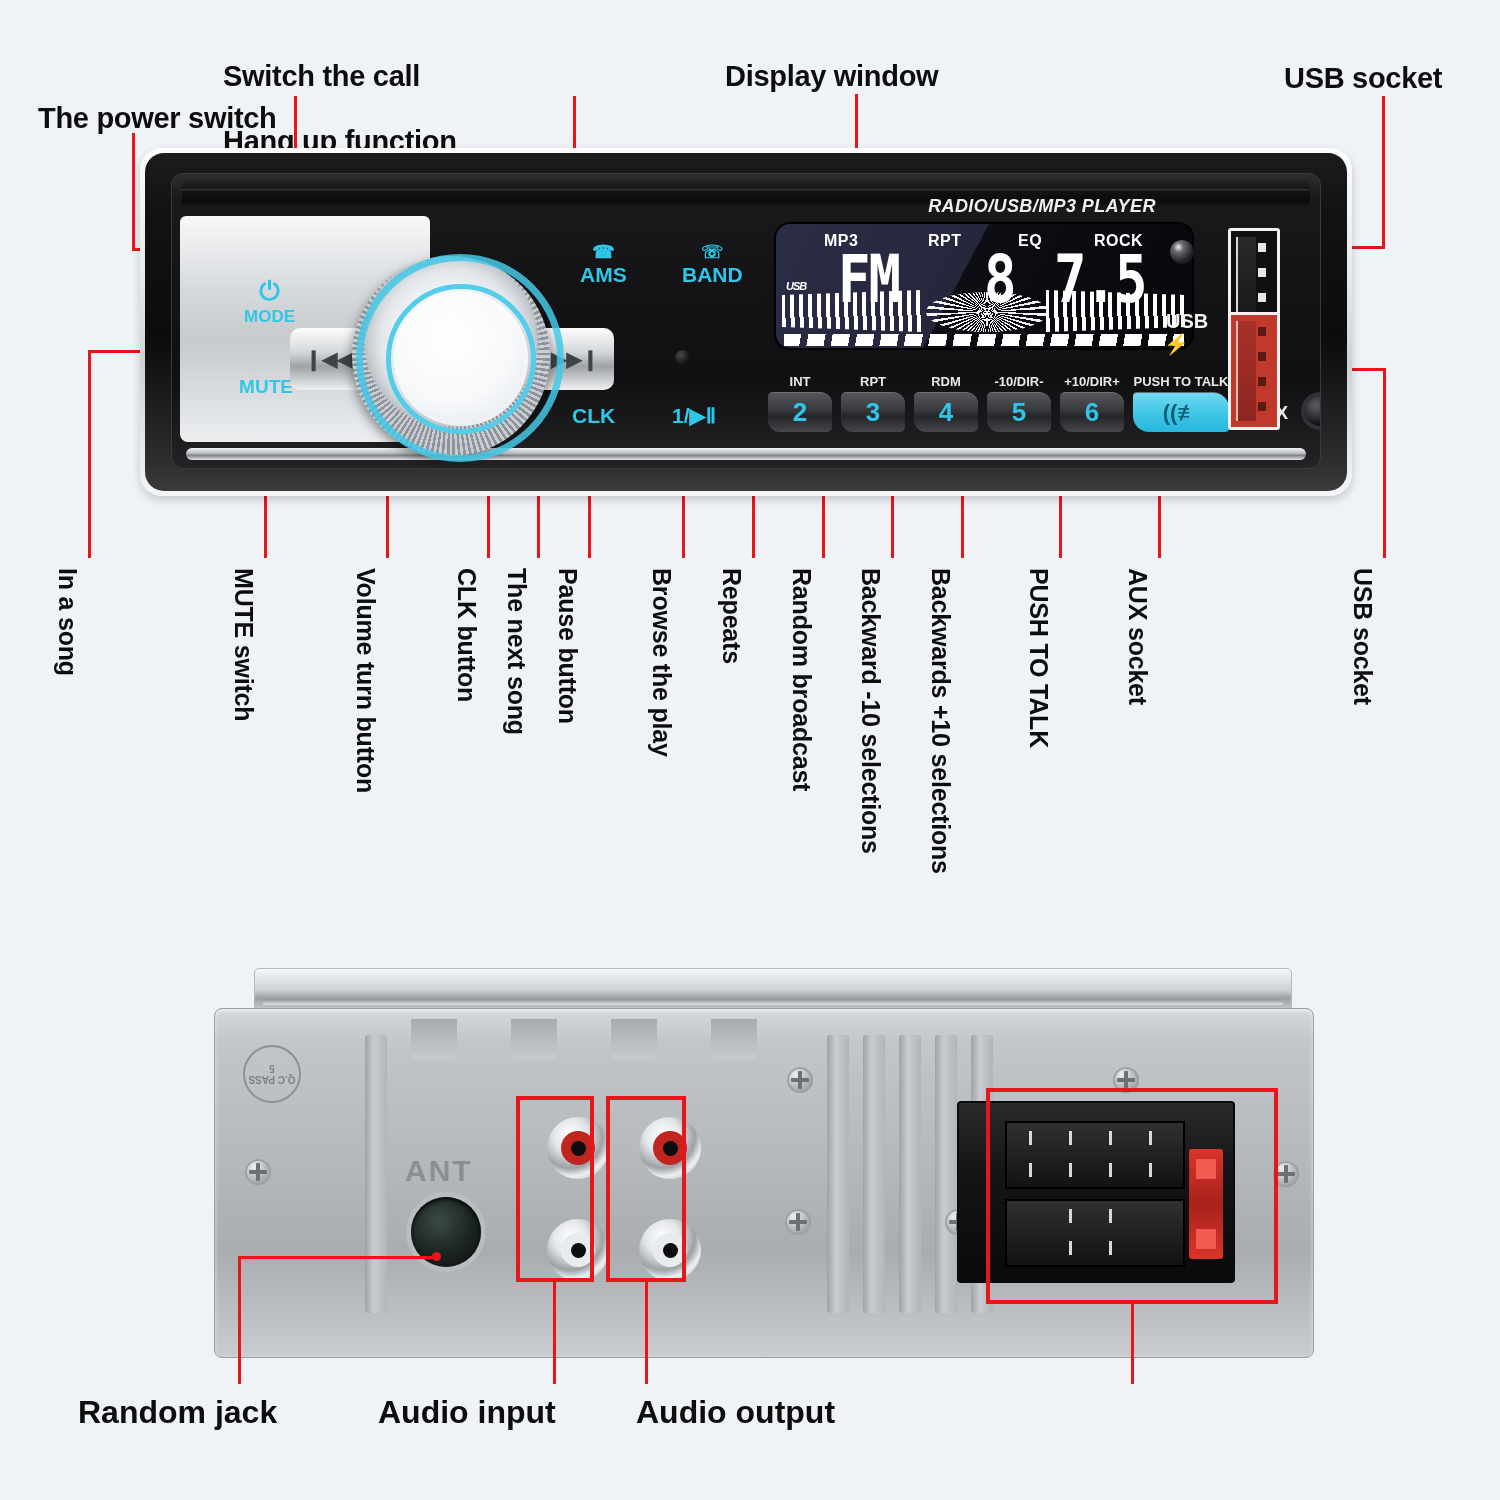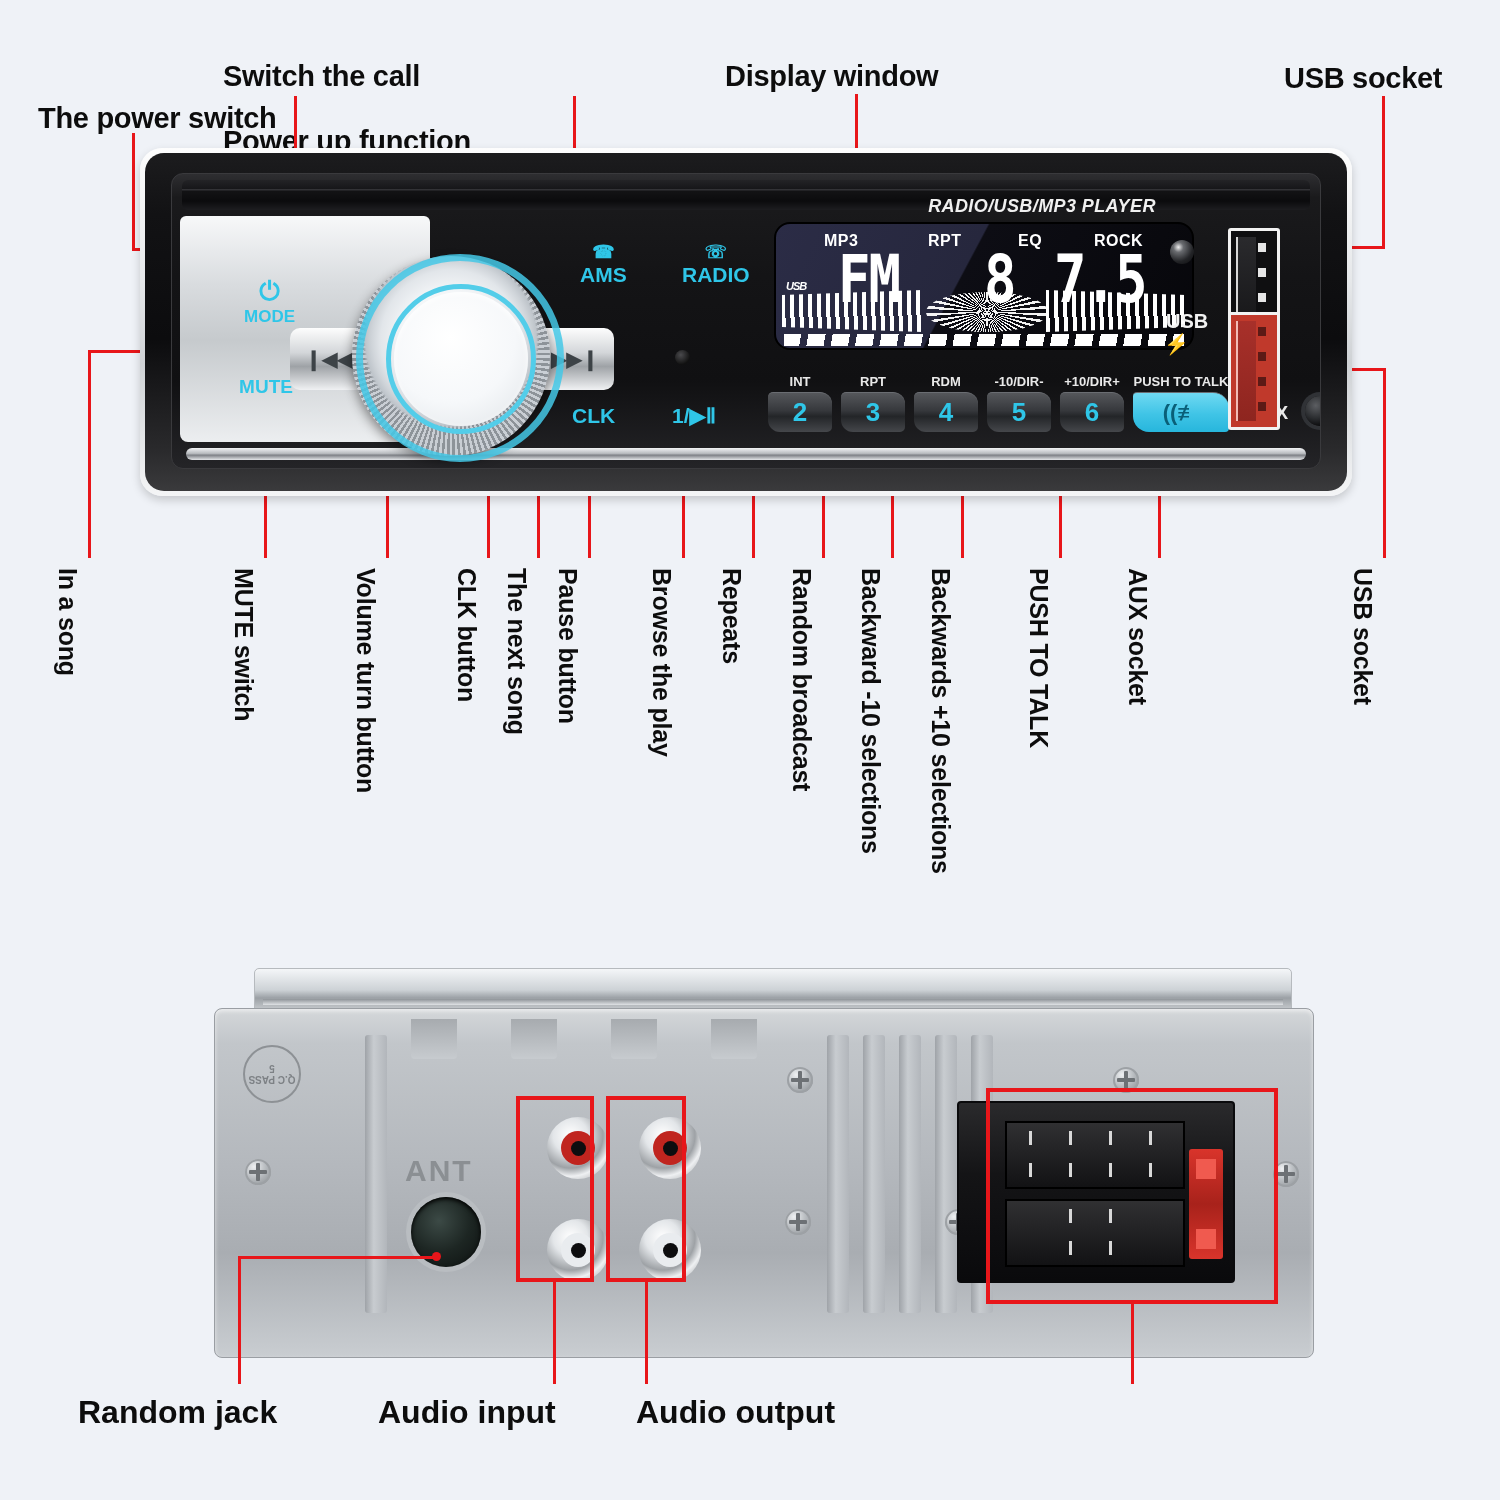--- a/index.html
+++ b/index.html
@@ -336,21 +336,21 @@
 </style>
 </head>
 <body>
 
 <div id="stage">
 
   <div class="clabel big" style="left:38px; top:102px;">The power switch</div>
 
   <div class="clabel big" style="left:192px; top:28px;">
     <span>Switch the call</span><br>
-    <span>Power up function</span>
+    <span>Hang up function</span>
   </div>
 
 
   <div class="clabel big" style="left:725px; top:60px;">Display window</div>
 
   <div class="clabel big" style="left:1284px; top:62px;">USB socket</div>
 
   <div class="ln lnv" style="left:132px; top:133px; height:118px;"></div>
   <div class="ln lnh" style="left:132px; top:248px; width:60px;"></div>
   <div class="dot" style="left:188px; top:244px;"></div>
@@ -459,21 +459,21 @@
             <div id="knobface"></div>
           </div>
         </div>
 
         <div id="amsbtn" class="phbtn">
           <span class="cyan" style="font-size:18px;">☎</span>
           <span class="cyan">AMS</span>
         </div>
         <div id="bandbtn" class="phbtn">
           <span class="cyan" style="font-size:18px;">☏</span>
-          <span class="cyan">RADIO</span>
+          <span class="cyan">BAND</span>
         </div>
         <div id="smallhole"></div>
         <div id="clkbtn">
           <span class="cyan">CLK</span>
         </div>
         <div id="playbtn">
           <span class="cyan">1/▶Ⅱ</span>
         </div>
 
         <div id="ptitle">RADIO/USB/MP3 PLAYER</div>

